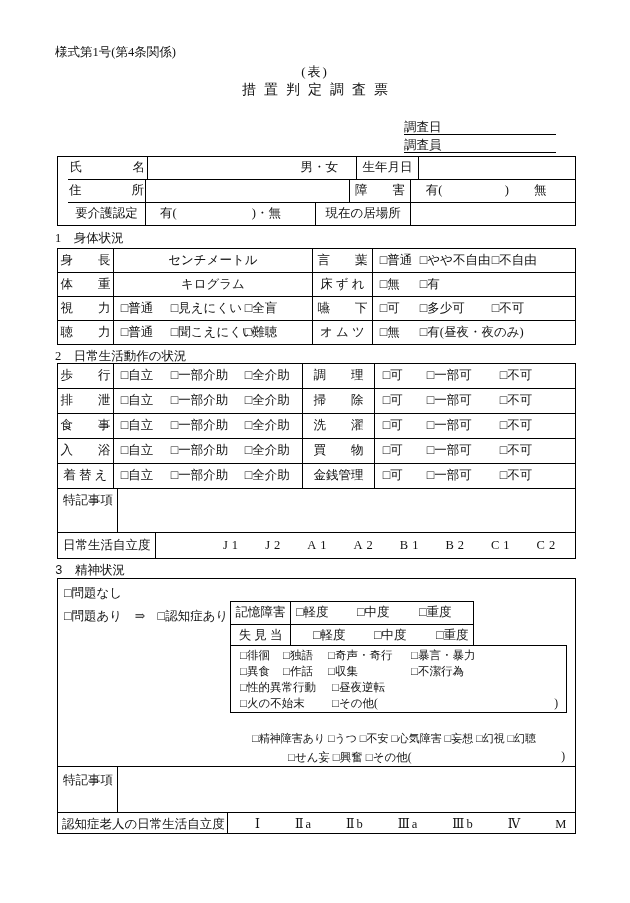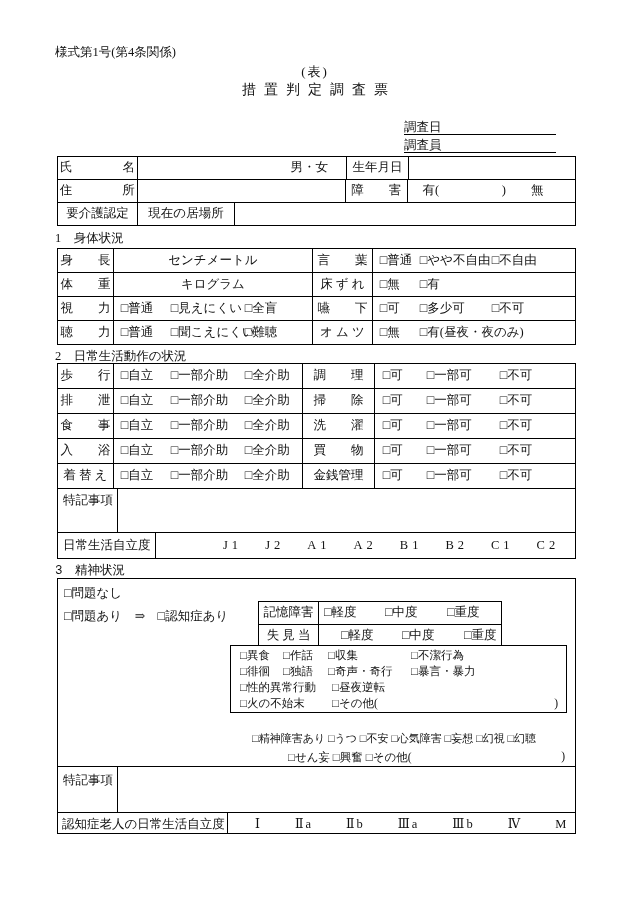--- a/index.html
+++ b/index.html
@@ -8,21 +8,21 @@
   .abs{position:absolute;}
   .ctr{text-align:center;}
   .nw{white-space:nowrap;}
   
   .tbl{position:absolute;left:57px;width:519px;border:1px solid #000;box-sizing:border-box;}
   .tr{display:flex;border-bottom:1px solid #000;}
   .tr:last-child{border-bottom:none;}
   .c{box-sizing:border-box;border-right:1px solid #000;white-space:nowrap;overflow:visible;}
   .c.last{border-right:none;}
   
-  .t1 .tr{height:22px;line-height:21px;}
+  .t1 .tr{height:22px;line-height:21px;margin-left:10px;}
   .t2 .tr{height:23px;line-height:22px;}
   .t3 .tr.opt{height:24px;line-height:23px;}
   
   .optsA{padding-left:7px;}
   .optsA>span{display:inline-block;}
   .optsA>span:nth-child(1){width:50px;}
   .optsA>span:nth-child(2){width:74px;}
   .optsB{padding-left:7px;}
   .optsB>span{display:inline-block;}
   .optsB>span:nth-child(1){width:40px;}
@@ -86,20 +86,21 @@
       <div class="c ctr" style="width:62px;">生年月日</div>
     </div>
     <div class="tr">
       <div class="c ctr" style="width:80px;">住　　　　所</div>
       <div class="c" style="width:209px;"></div>
       <div class="c ctr" style="width:62px;">障　　害</div>
       <div class="c last" style="width:168px;padding-left:15px;">有(　　　　　)　　無</div>
     </div>
     <div class="tr">
       <div class="c ctr" style="width:80px;">要介護認定</div>
+      <div class="c" style="width:174px;padding-left:14px;">有(　　　　　　)・無</div>
       <div class="c ctr" style="width:97px;text-align:center;">現在の居場所</div>
       <div class="c last" style="width:168px;"></div>
     </div>
   </div>
 
   <div class="heading" style="top:230px;">1　身体状況</div>
   <div class="tbl t2" style="top:248px;">
     <div class="tr">
       <div class="c ctr" style="width:56px;">身　　長</div>
       <div class="c ctr" style="width:200px;">センチメートル</div>
@@ -207,42 +208,42 @@
         <span>C2</span>
       </div>
     </div>
   </div>
 
   <div class="heading" style="top:562px;font-family:Liberation Mono, monospace;">3　精神状況</div>
   <div class="box3">
     <div class="abs nw" style="left:6px;top:6px;">□問題なし</div>
     <div class="abs nw" style="left:6px;top:29px;">□問題あり　⇒　□認知症あり</div>
 
-    <div class="itbl" style="left:172px;top:22px;width:244px;margin-left:28px;">
+    <div class="itbl" style="left:172px;top:22px;width:244px;">
       <div class="tr" style="height:22px;line-height:21px;">
         <div class="c ctr" style="width:60px;">記憶障害</div>
         <div class="c last optsD" style="flex:1;">
           <span>□軽度</span><span>□中度</span><span>□重度</span>
         </div>
       </div>
       <div class="tr" style="height:22px;line-height:21px;gap:17px;">
         <div class="c ctr" style="width:60px;">失 見 当</div>
         <div class="c last optsD" style="flex:1;">
           <span>□軽度</span><span>□中度</span><span>□重度</span>
         </div>
       </div>
     </div>
 
     <div class="itbl" style="left:172px;top:66px;width:337px;height:68px;display:flex;">
       <div class="c last" style="flex:1;padding-top:2px;">
         <div class="bl bl12">
+          <span>□徘徊</span><span>□独語</span><span>□奇声・奇行</span><span>□暴言・暴力</span>
+        </div>
+        <div class="bl bl12">
           <span>□異食</span><span>□作話</span><span>□収集</span><span>□不潔行為</span>
-        </div>
-        <div class="bl bl12">
-          <span>□徘徊</span><span>□独語</span><span>□奇声・奇行</span><span>□暴言・暴力</span>
         </div>
         <div class="bl bl3">
           <span>□性的異常行動</span><span>□昼夜逆転</span>
         </div>
         <div class="bl bl4">
           <span>□火の不始末</span>
             <span>□その他(</span>
             <span class="sp"></span>
             <span>)</span>
         </div>

